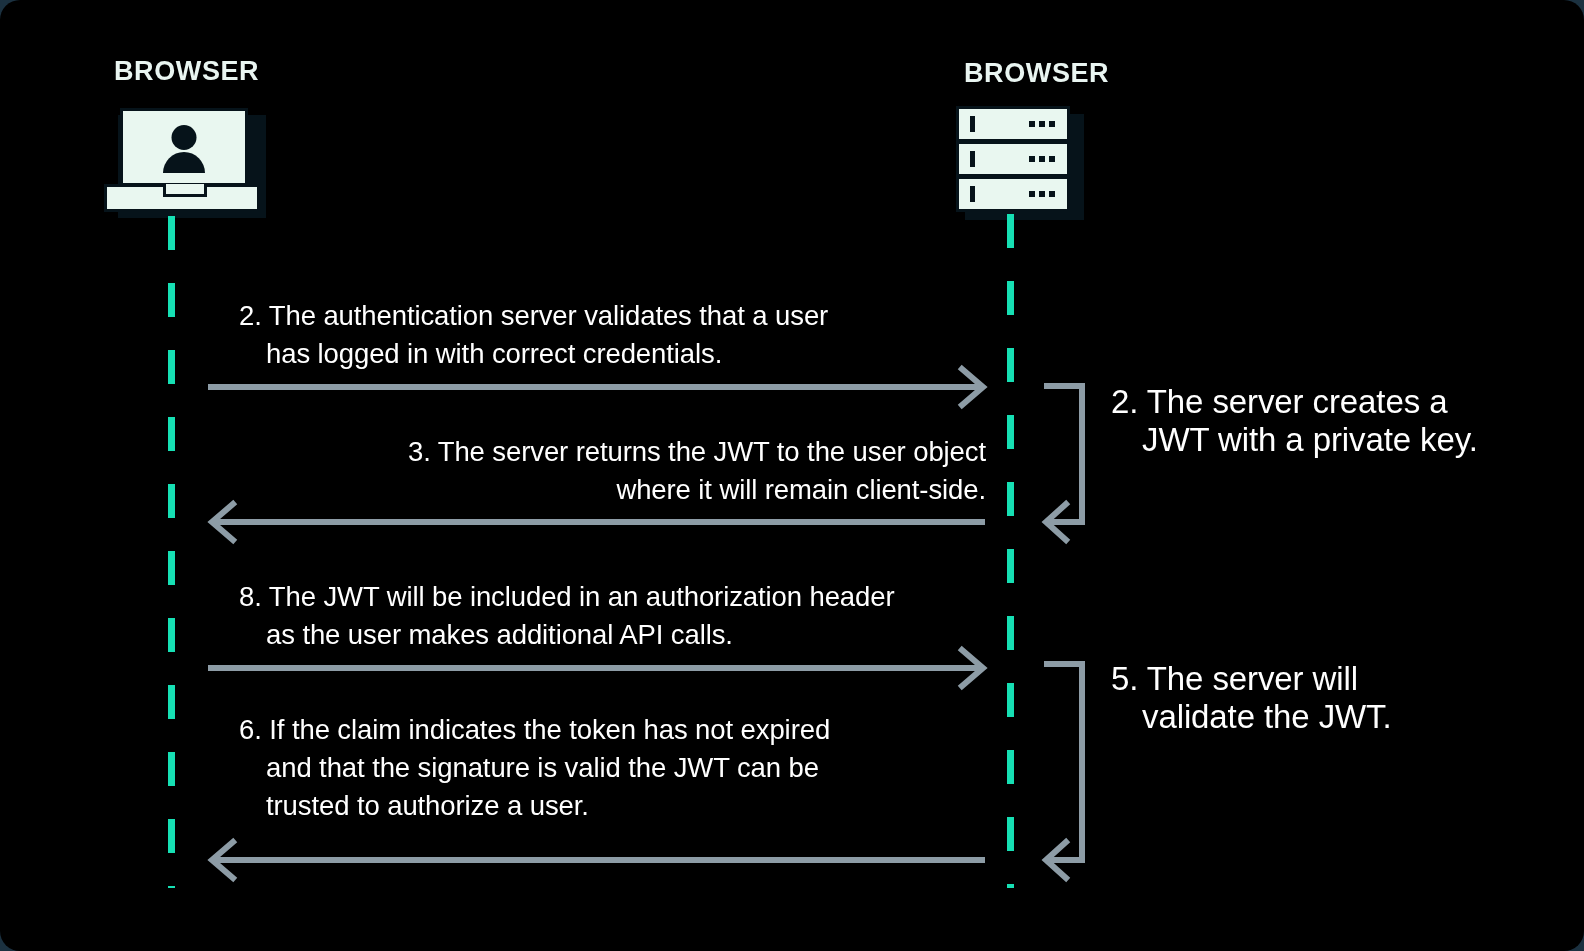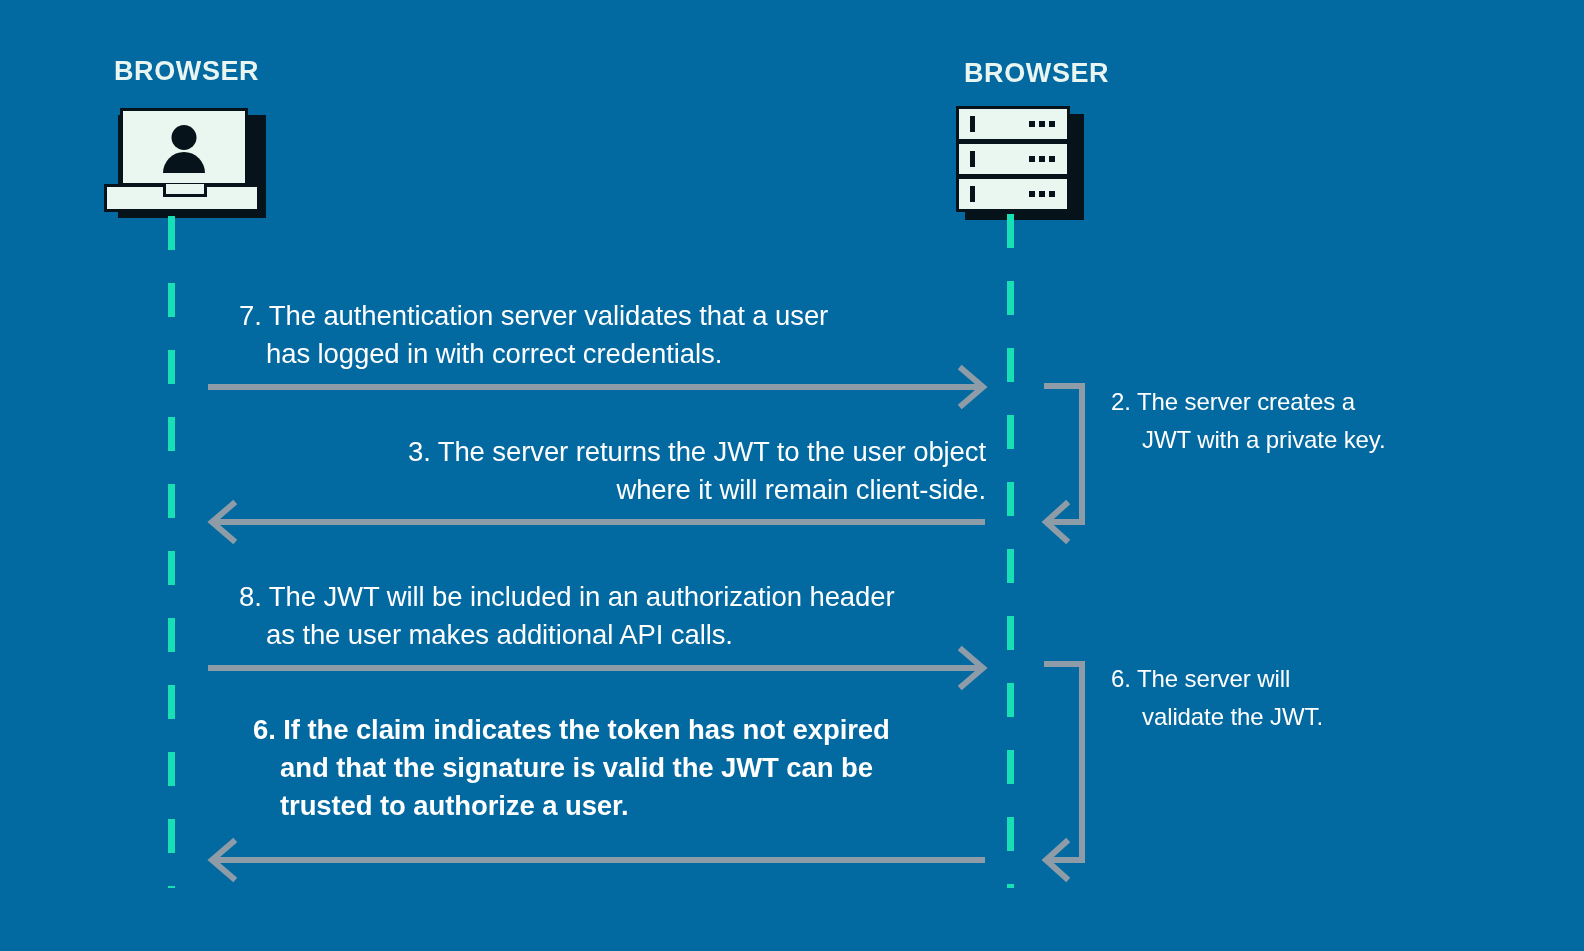--- a/index.html
+++ b/index.html
@@ -4,23 +4,24 @@
 <style>
   html, body {
     margin: 0;
     padding: 0;
     background: #1b3140;
   }
   #stage {
     position: relative;
     width: 1584px;
     height: 951px;
-    background: #0369a1;
+    background: #000000;
     overflow: hidden;
     font-family: "Liberation Sans", sans-serif;
+    border-radius: 20px;
   }
 
   
   .actor-label {
     position: absolute;
     color: #e9f5f1;
     font-family: "Liberation Sans", sans-serif;
     font-size: 27px;
     font-weight: 700;
     letter-spacing: 0.6px;
@@ -172,31 +173,31 @@
     line-height: 38px;
     letter-spacing: -0.1px;
     white-space: pre-line;
     text-indent: -27px;
     padding-left: 27px;
   }
   .msg-right {
     position: absolute;
     color: #ffffff;
     font-family: "Liberation Sans", sans-serif;
-    font-size: 24px;
+    font-size: 33px;
     line-height: 38px;
     letter-spacing: -0.1px;
     white-space: pre-line;
     text-indent: -31px;
     padding-left: 31px;
   }
   #msg-1 { left: 239px; top: 297px; width: 720px; }
   #msg-3 { left: 239px; top: 433px; width: 720px; text-align: right; }
   #msg-4 { left: 239px; top: 578px; width: 760px; }
-  #msg-6 { left: 253px; top: 711px; width: 720px; font-weight: bold; }
+  #msg-6 { left: 239px; top: 711px; width: 720px; }
   #msg-2 { left: 1111px; top: 383px; width: 400px; }
   #msg-5 { left: 1111px; top: 660px; width: 360px; }
 
   
   .arrow-svg {
     position: absolute;
     overflow: visible;
   }
   .arrow-stroke {
     stroke: #8d9ca6;
@@ -254,21 +255,21 @@
           <i></i>
           <i></i>
           <i></i>
         </div>
     </div>
   </div>
 
   <div class="lifeline" id="lifeline-browser"></div>
   <div class="lifeline" id="lifeline-server"></div>
 
-  <div class="msg" id="msg-1">7.  The authentication server validates that a user
+  <div class="msg" id="msg-1">2.  The authentication server validates that a user
 has logged in with correct credentials.</div>
   <svg class="arrow-svg" style="left:205px; top:365px;" width="790" height="44">
     <path class="arrow-stroke" d="M 3 22 L 775 22"></path>
     <path class="arrow-head" d="M 757 4 L 778 22 L 757 40"></path>
   </svg>
 
   <div class="msg-right" id="msg-2">2.  The server creates a
 JWT with a private key.</div>
   <svg class="arrow-svg" style="left:1038px; top:382px;" width="60" height="150">
     <path class="arrow-stroke" d="M 6 4 L 44 4 L 44 140 L 12 140"></path>
@@ -282,21 +283,21 @@
     <path class="arrow-head" d="M 28 4 L 7 22 L 28 40"></path>
   </svg>
 
   <div class="msg" id="msg-4">8.  The JWT will be included in an authorization header
 as the user makes additional API calls.</div>
   <svg class="arrow-svg" style="left:205px; top:646px;" width="790" height="44">
     <path class="arrow-stroke" d="M 3 22 L 775 22"></path>
     <path class="arrow-head" d="M 757 4 L 778 22 L 757 40"></path>
   </svg>
 
-  <div class="msg-right" id="msg-5">6.  The server will
+  <div class="msg-right" id="msg-5">5.  The server will
 validate the JWT.</div>
   <svg class="arrow-svg" style="left:1038px; top:660px;" width="60" height="215">
     <path class="arrow-stroke" d="M 6 4 L 44 4 L 44 200 L 12 200"></path>
     <path class="arrow-head" d="M 28 182 L 8 200 L 28 218"></path>
   </svg>
 
   <div class="msg" id="msg-6">6.   If the claim indicates the token has not expired
 and that the signature is valid the JWT can be
 trusted to authorize a user.</div>
   <svg class="arrow-svg" style="left:205px; top:838px;" width="790" height="44">

